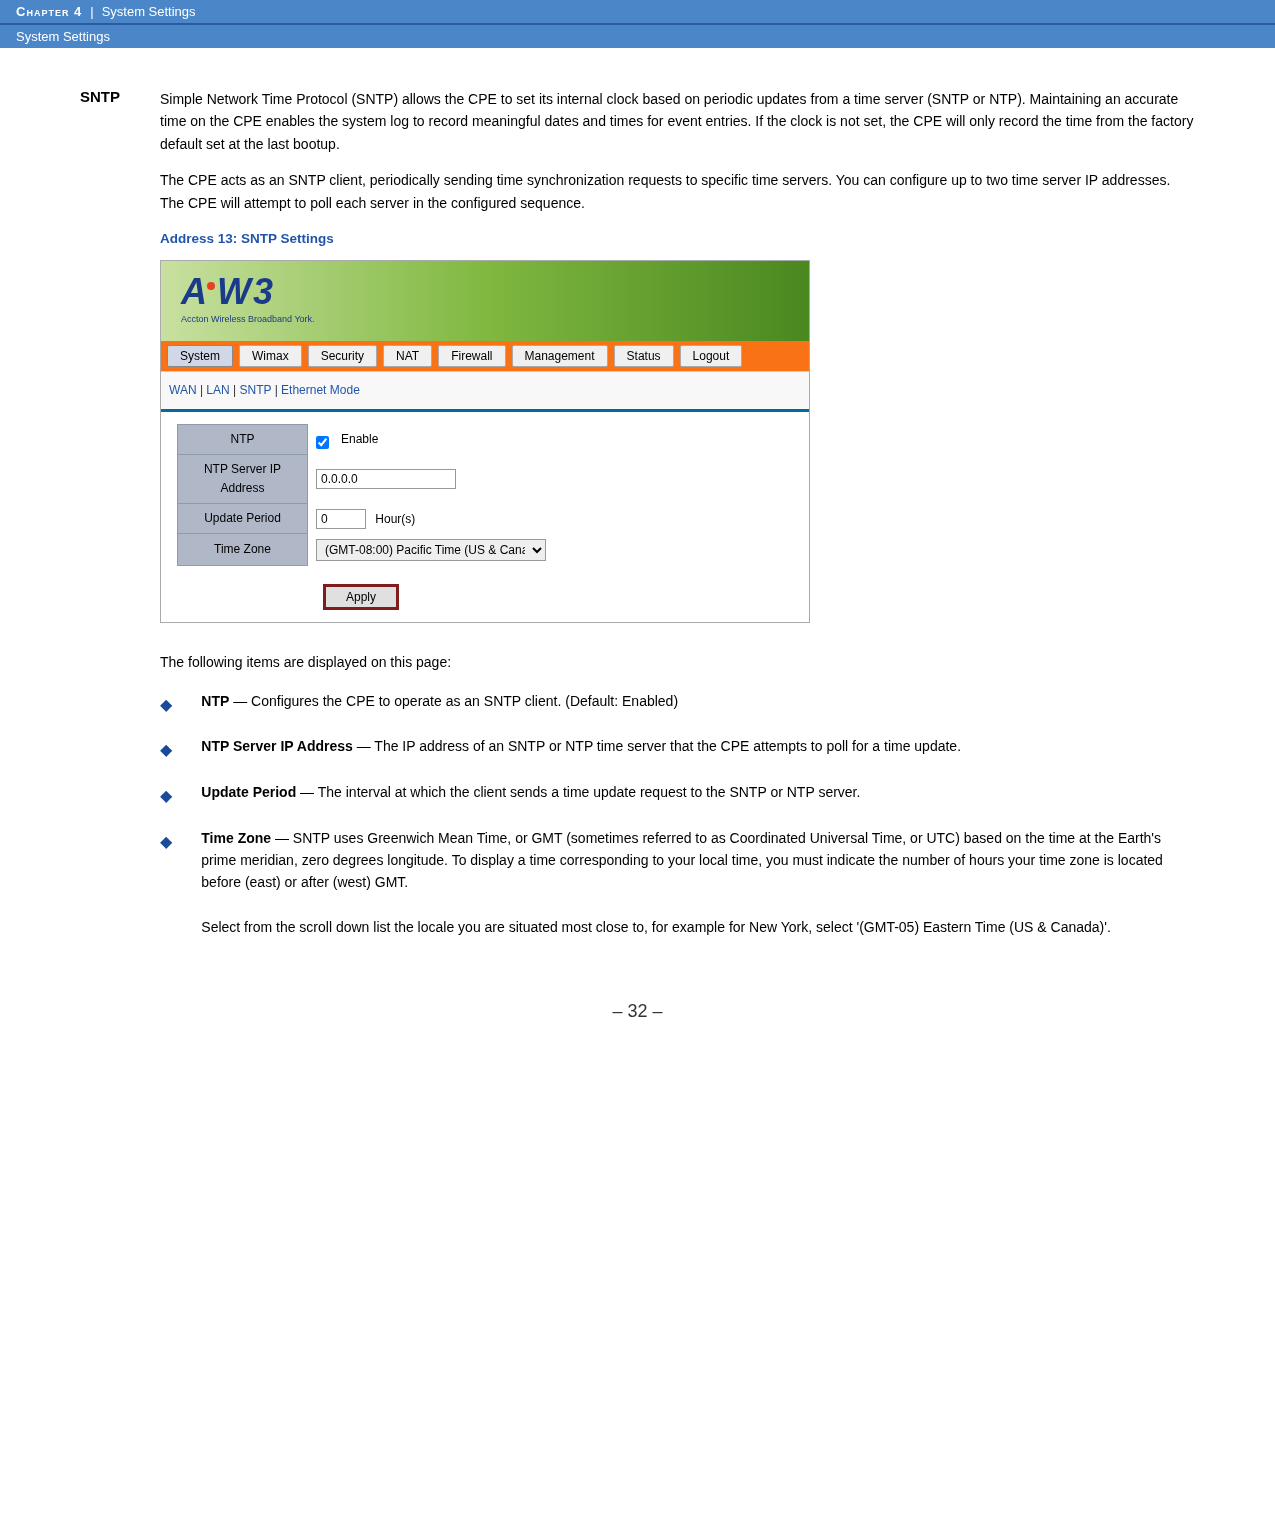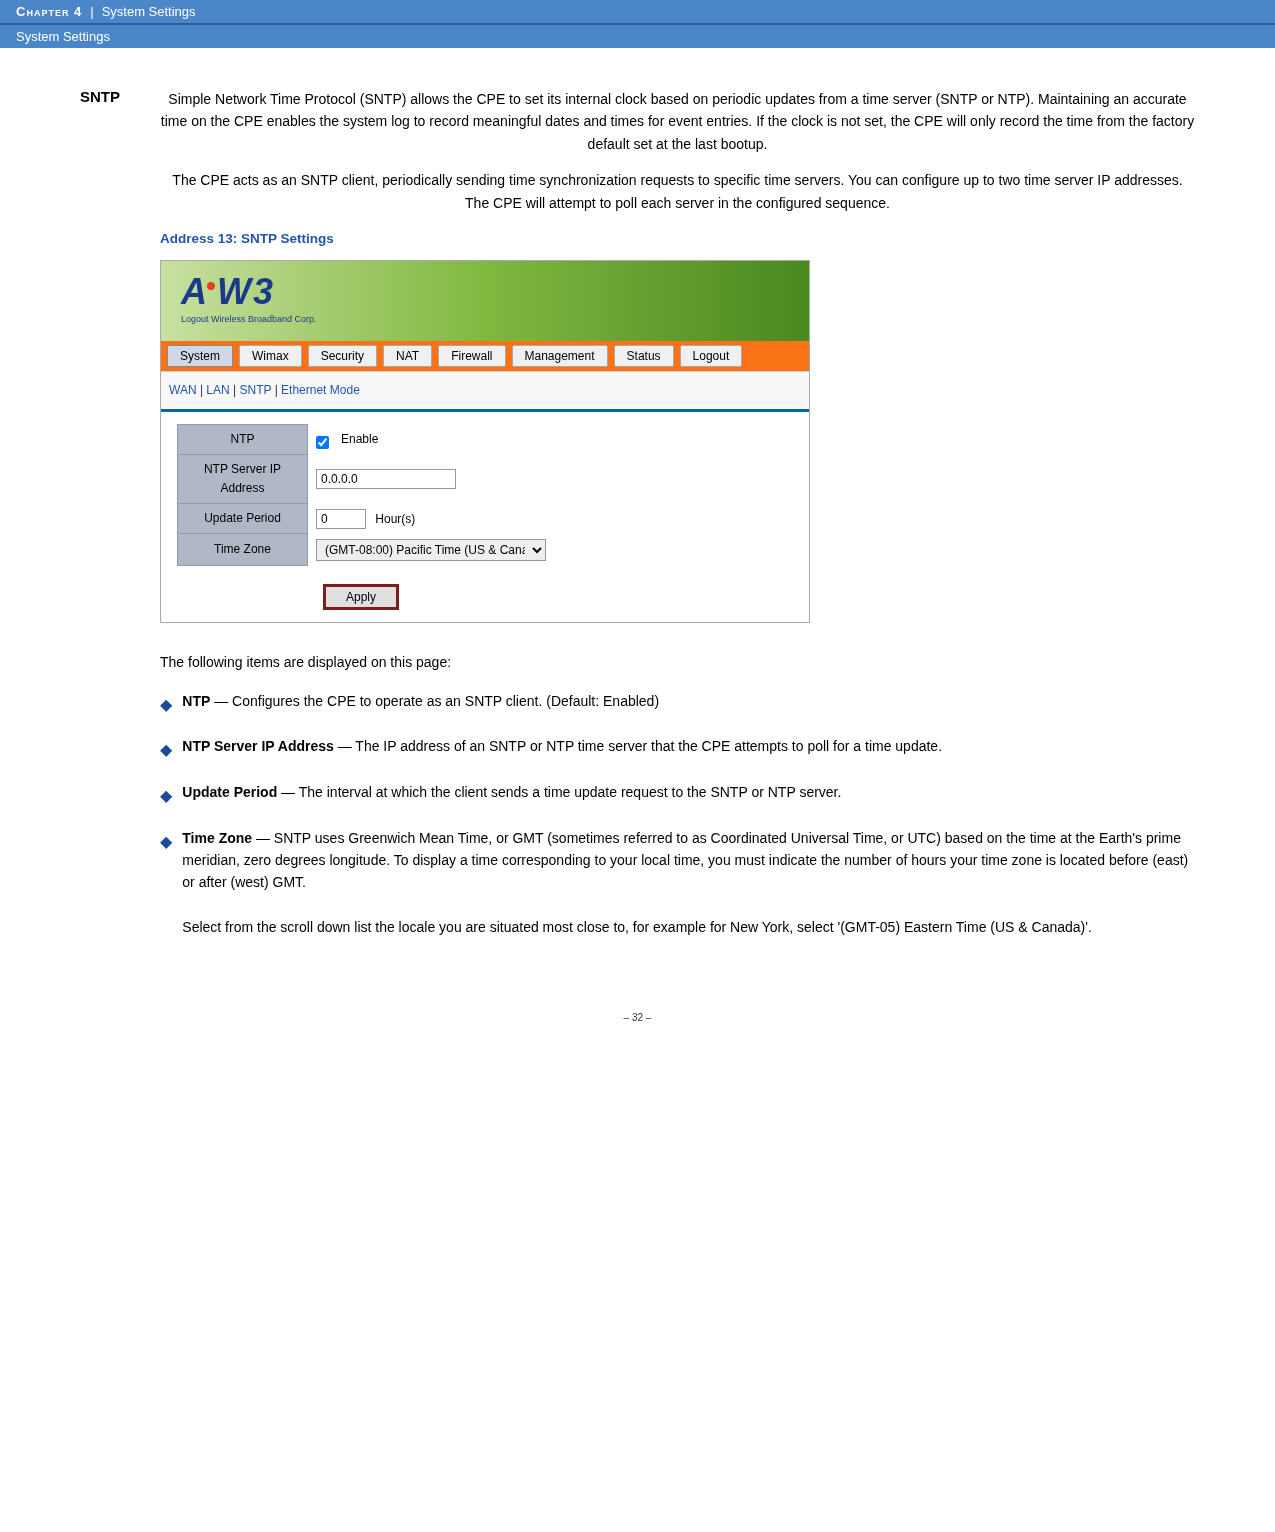--- a/index.html
+++ b/index.html
@@ -55,21 +55,21 @@
     .sntp-label {
       font-weight: bold;
       font-size: 15px;
       min-width: 60px;
       flex-shrink: 0;
     }
     .sntp-text {
       font-size: 14px;
       line-height: 1.6;
     }
-    .sntp-text p { margin-bottom: 14px; text-align: center; }
+    .sntp-text p { margin-bottom: 14px; }
     
     .figure-caption {
       color: #2255aa;
       font-weight: bold;
       font-size: 13.5px;
       margin-bottom: 10px;
     }
     
     .figure-box {
       border: 1px solid #aaa;
@@ -255,30 +255,31 @@
       line-height: 1.6;
     }
     .bullet-diamond {
       color: #1a4a9a;
       font-size: 16px;
       margin-top: 2px;
       flex-shrink: 0;
     }
     .bullet-text {
       flex: 1;
+      margin-left: 19px;
     }
     .bullet-text strong {
       font-weight: bold;
     }
     
     .page-footer {
       text-align: center;
-      font-size: 10px;
+      font-size: 18px;
       color: #333;
-      margin-top: 55px;
+      margin-top: 44px;
       padding-bottom: 20px;
     }
   </style>
 </head>
 <body>
 
 <div class="header-bar">
   <span class="header-chapter">Chapter 4</span>
   <span class="header-separator">|</span>
   <a class="header-title-link">System Settings</a>
@@ -301,21 +302,21 @@
       <div class="figure-box">
 
         <div class="router-header">
           <div class="router-logo">
             <div class="logo-icon">
               <span class="logo-a">A</span>
               <div class="logo-dot"></div>
               <span class="logo-w">W</span>
               <span class="logo-3">3</span>
             </div>
-            <div class="logo-subtitle">Logout Wireless Broadband Corp.</div>
+            <div class="logo-subtitle">Accton Wireless Broadband York.</div>
           </div>
         </div>
 
         <div class="router-nav">
           <button class="nav-btn active">System</button>
           <button class="nav-btn">Wimax</button>
           <button class="nav-btn">Security</button>
           <button class="nav-btn">NAT</button>
           <button class="nav-btn">Firewall</button>
           <button class="nav-btn">Management</button>

